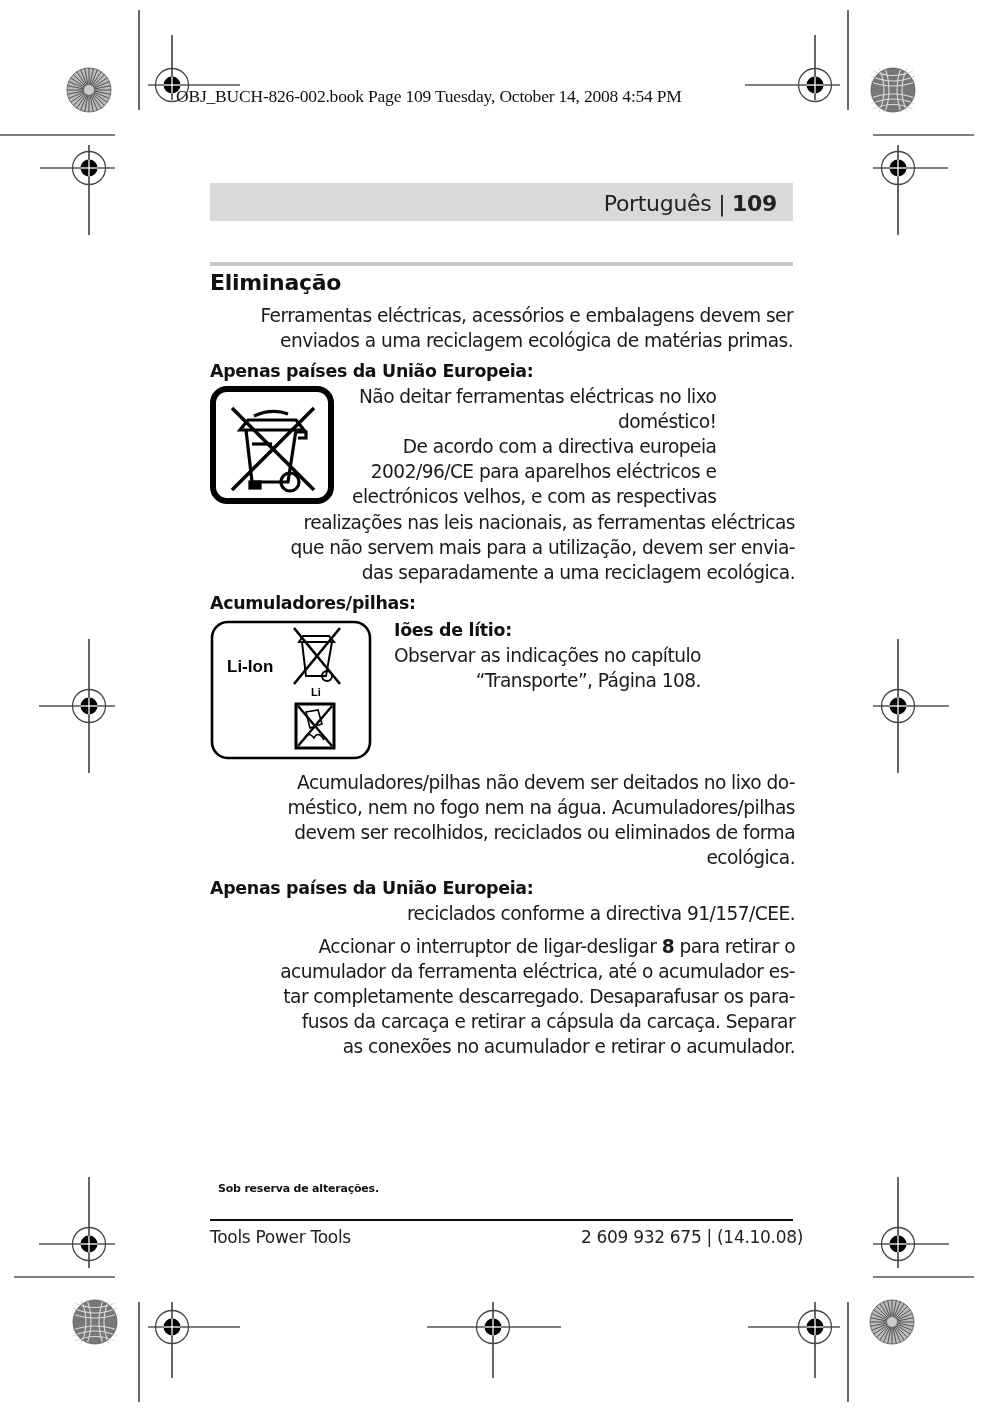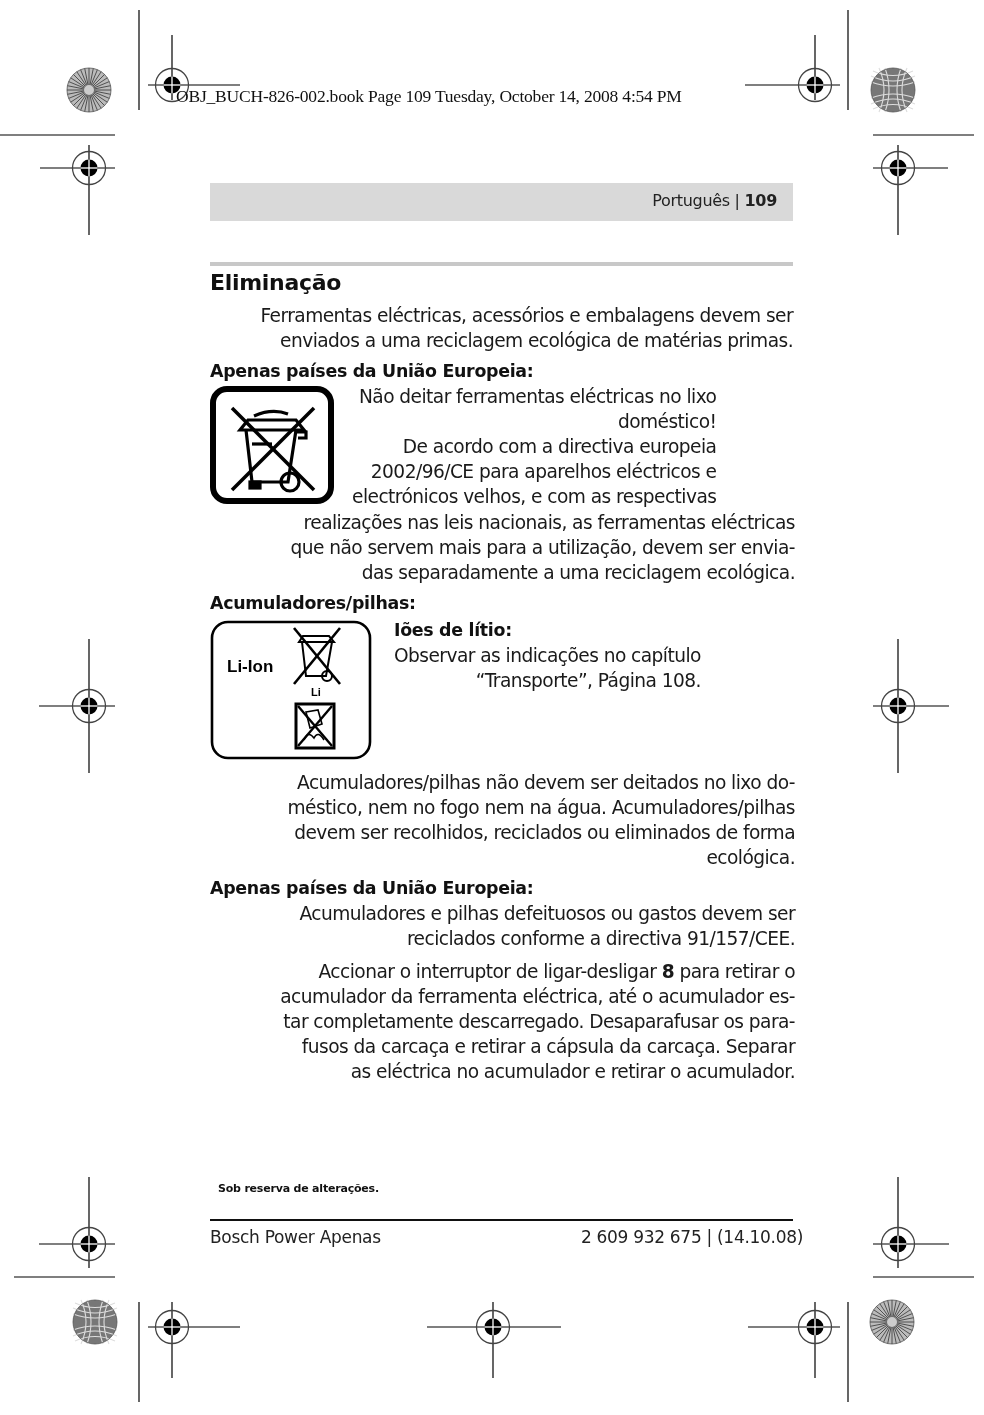--- a/index.html
+++ b/index.html
@@ -5,21 +5,21 @@
   html, body { margin:0; padding:0; background:#ffffff; }
   body { width:984px; height:1415px; position:relative; overflow:hidden;
          font-family:"DejaVu Sans", sans-serif; color:#111; }
   .abs { position:absolute; }
 
   .slug { position:absolute; left:176px; top:86px; font-family:"Liberation Serif", serif;
           font-size:17.5px; color:#111; white-space:nowrap; letter-spacing:-0.2px; }
 
   .header-bar { position:absolute; left:210px; top:183px; width:583px; height:38px;
                 background:#d9d9d9; }
-  .header-text { position:absolute; right:16px; top:8px; font-size:16px; color:#222;
+  .header-text { position:absolute; right:16px; top:8px; font-size:22px; color:#222;
                  font-family:"DejaVu Sans", sans-serif; letter-spacing:-0.3px; }
   .header-text b { font-weight:bold; }
 
   .section-rule { position:absolute; left:210px; top:262px; width:583px; height:4px; background:#c8c8c8; }
 
   .content { position:absolute; left:210px; top:268px; width:585px; }
   .h1 { font-weight:bold; font-size:22px; margin:2px 0 8px 0; letter-spacing:-0.3px; }
   .p { font-size:18.6px; line-height:25px; letter-spacing:-0.55px; margin:0; color:#1a1a1a;text-align:right; }
   .bh { font-weight:bold; font-size:17.4px; line-height:25px; letter-spacing:-0.3px; margin:0; }
   .gap-s { height:6px; }
@@ -211,27 +211,26 @@
       <p class="p">“Transporte”, Página 108.</p>
     </div>
   </div>
   <div style="height:10px;"></div>
   <p class="p">Acumuladores/pilhas não devem ser deitados no lixo do-</p>
   <p class="p">méstico, nem no fogo nem na água. Acumuladores/pilhas</p>
   <p class="p">devem ser recolhidos, reciclados ou eliminados de forma</p>
   <p class="p">ecológica.</p>
   <div class="gap-s"></div>
   <p class="bh">Apenas países da União Europeia:</p>
-  <p class="p">Acumuladores e pilhas defeituosos ou gastos devem ser</p>
   <p class="p">reciclados conforme a directiva 91/157/CEE.</p>
   <div class="gap-m"></div>
   <p class="p"><span>Accionar o interruptor de ligar-desligar </span><b>8</b><span> para retirar o</span></p>
   <p class="p">acumulador da ferramenta eléctrica, até o acumulador es-</p>
   <p class="p">tar completamente descarregado. Desaparafusar os para-</p>
   <p class="p">fusos da carcaça e retirar a cápsula da carcaça. Separar</p>
-  <p class="p">as eléctrica no acumulador e retirar o acumulador.</p>
+  <p class="p">as conexões no acumulador e retirar o acumulador.</p>
 </div>
 
 <div class="reserve">Sob reserva de alterações.</div>
 
 <div class="footer-rule"></div>
-<div class="footer-left">Bosch Power Apenas</div>
+<div class="footer-left">Tools Power Tools</div>
 <div class="footer-right">2 609 932 675 | (14.10.08)</div>
 
 </body></html>

